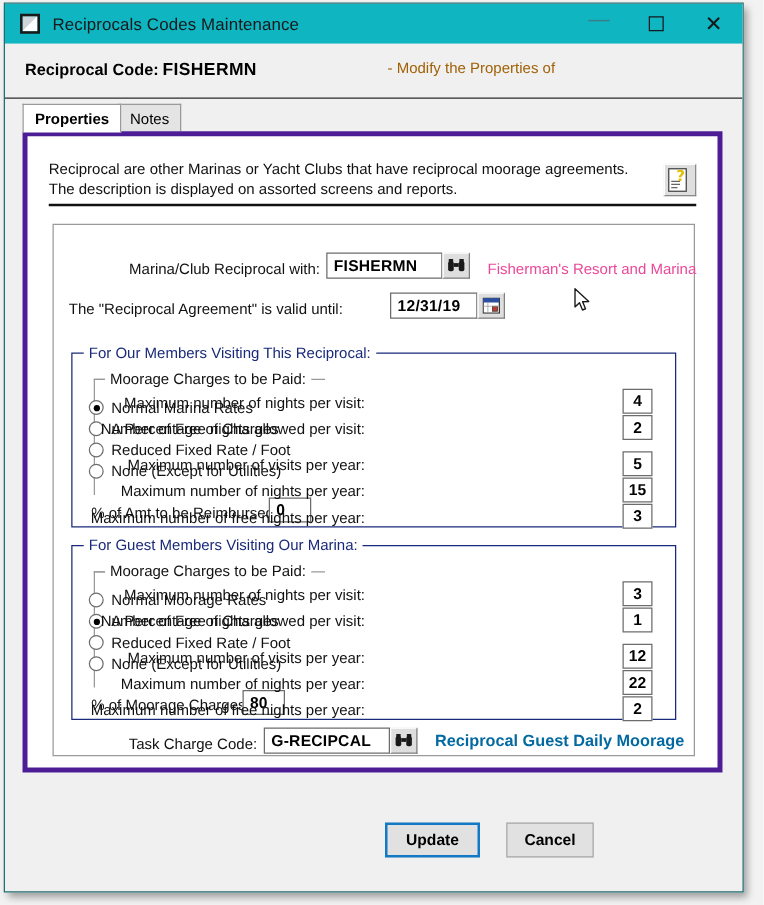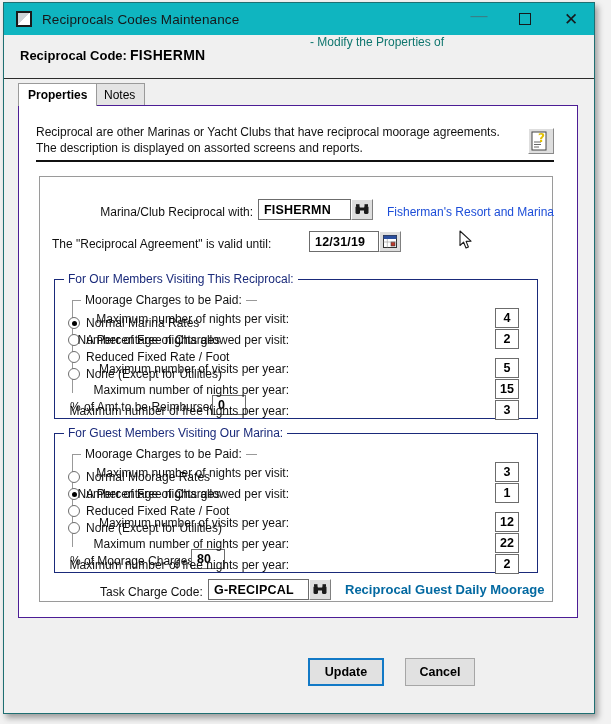--- a/index.html
+++ b/index.html
@@ -103,23 +103,23 @@
   .hdr-code {
     position: absolute;
     left: 126px; top: 12px;
     font-size: 14px;
     font-weight: bold;
     color: #000;
     letter-spacing: .3px;
   }
   .hdr-mode {
     position: absolute;
-    left: 306px; top: 0;
-    font-size: 12px;
-    color: #0f766e;
+    left: 306px; top: 12px;
+    font-size: 12px;
+    color: #a16207;
   }
   .hdr-rule {
     position: absolute;
     left: 0; right: 0; top: 43px;
     height: 1px;
     background: #2b2b2b;
   }
 
   
   .tabstrip {
@@ -150,21 +150,21 @@
   .tab-properties { left: 0; }
   .tab-notes { left: 76px; }
 
   
   .tabbody {
     position: absolute;
     left: 14px; top: 102px;
     width: 560px;
     height: 513px;
     background: #ffffff;
-    border: 1px solid #4c1d95;
+    border: 4px solid #4c1d95;
     box-sizing: border-box;
   }
 
   .descr {
     position: absolute;
     left: 17px; top: 18px;
     font-size: 12px;
     color: #111;
     line-height: 16px;
     white-space: pre-line;
@@ -235,21 +235,21 @@
     border-right: 1px solid #808080;
     border-bottom: 1px solid #808080;
     display: flex; align-items: center; justify-content: center;
   }
   .lkp-code { left: 311px; top: 22px; }
   .lkp-date { left: 339px; top: 54px; }
 
   .desc-text {
     position: absolute;
     font-size: 12px;
-    color: #1d4ed8;
+    color: #ec4899;
     white-space: nowrap;
   }
   .desc-marina { left: 347px; top: 28px; }
 
   
   .fset {
     position: absolute;
     border: 1px solid #1a2a7a;
     box-sizing: border-box;
   }

